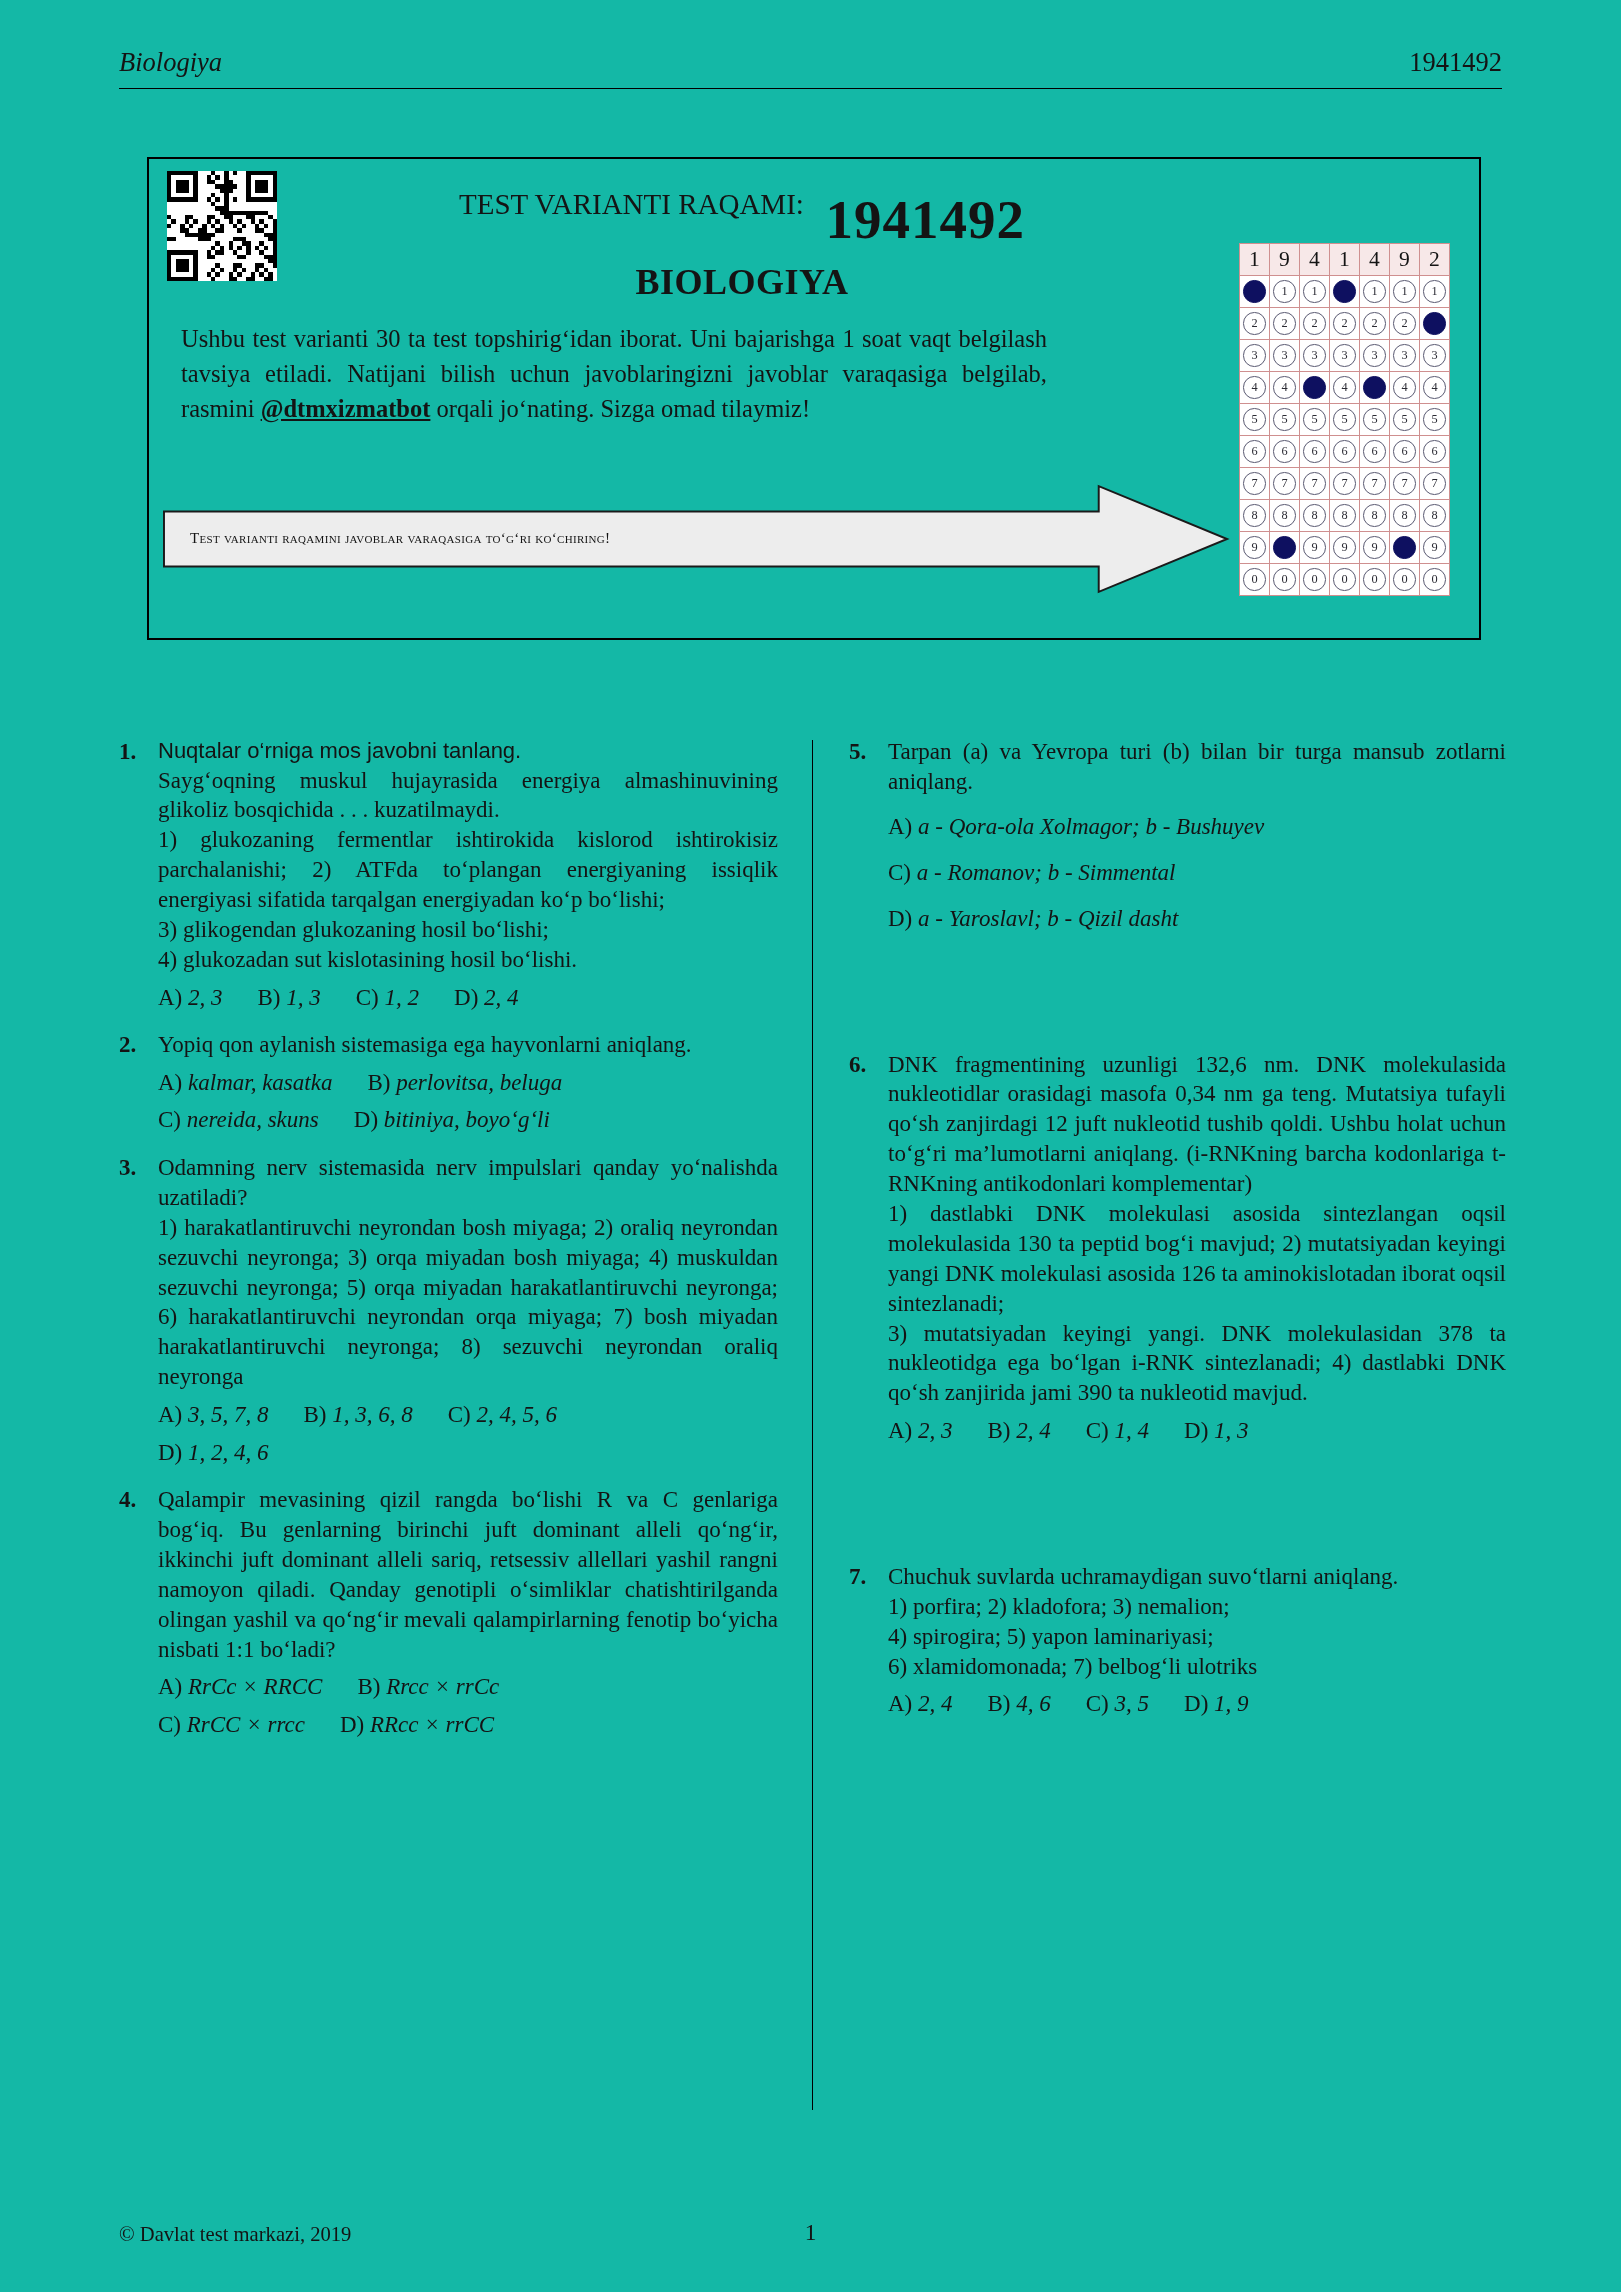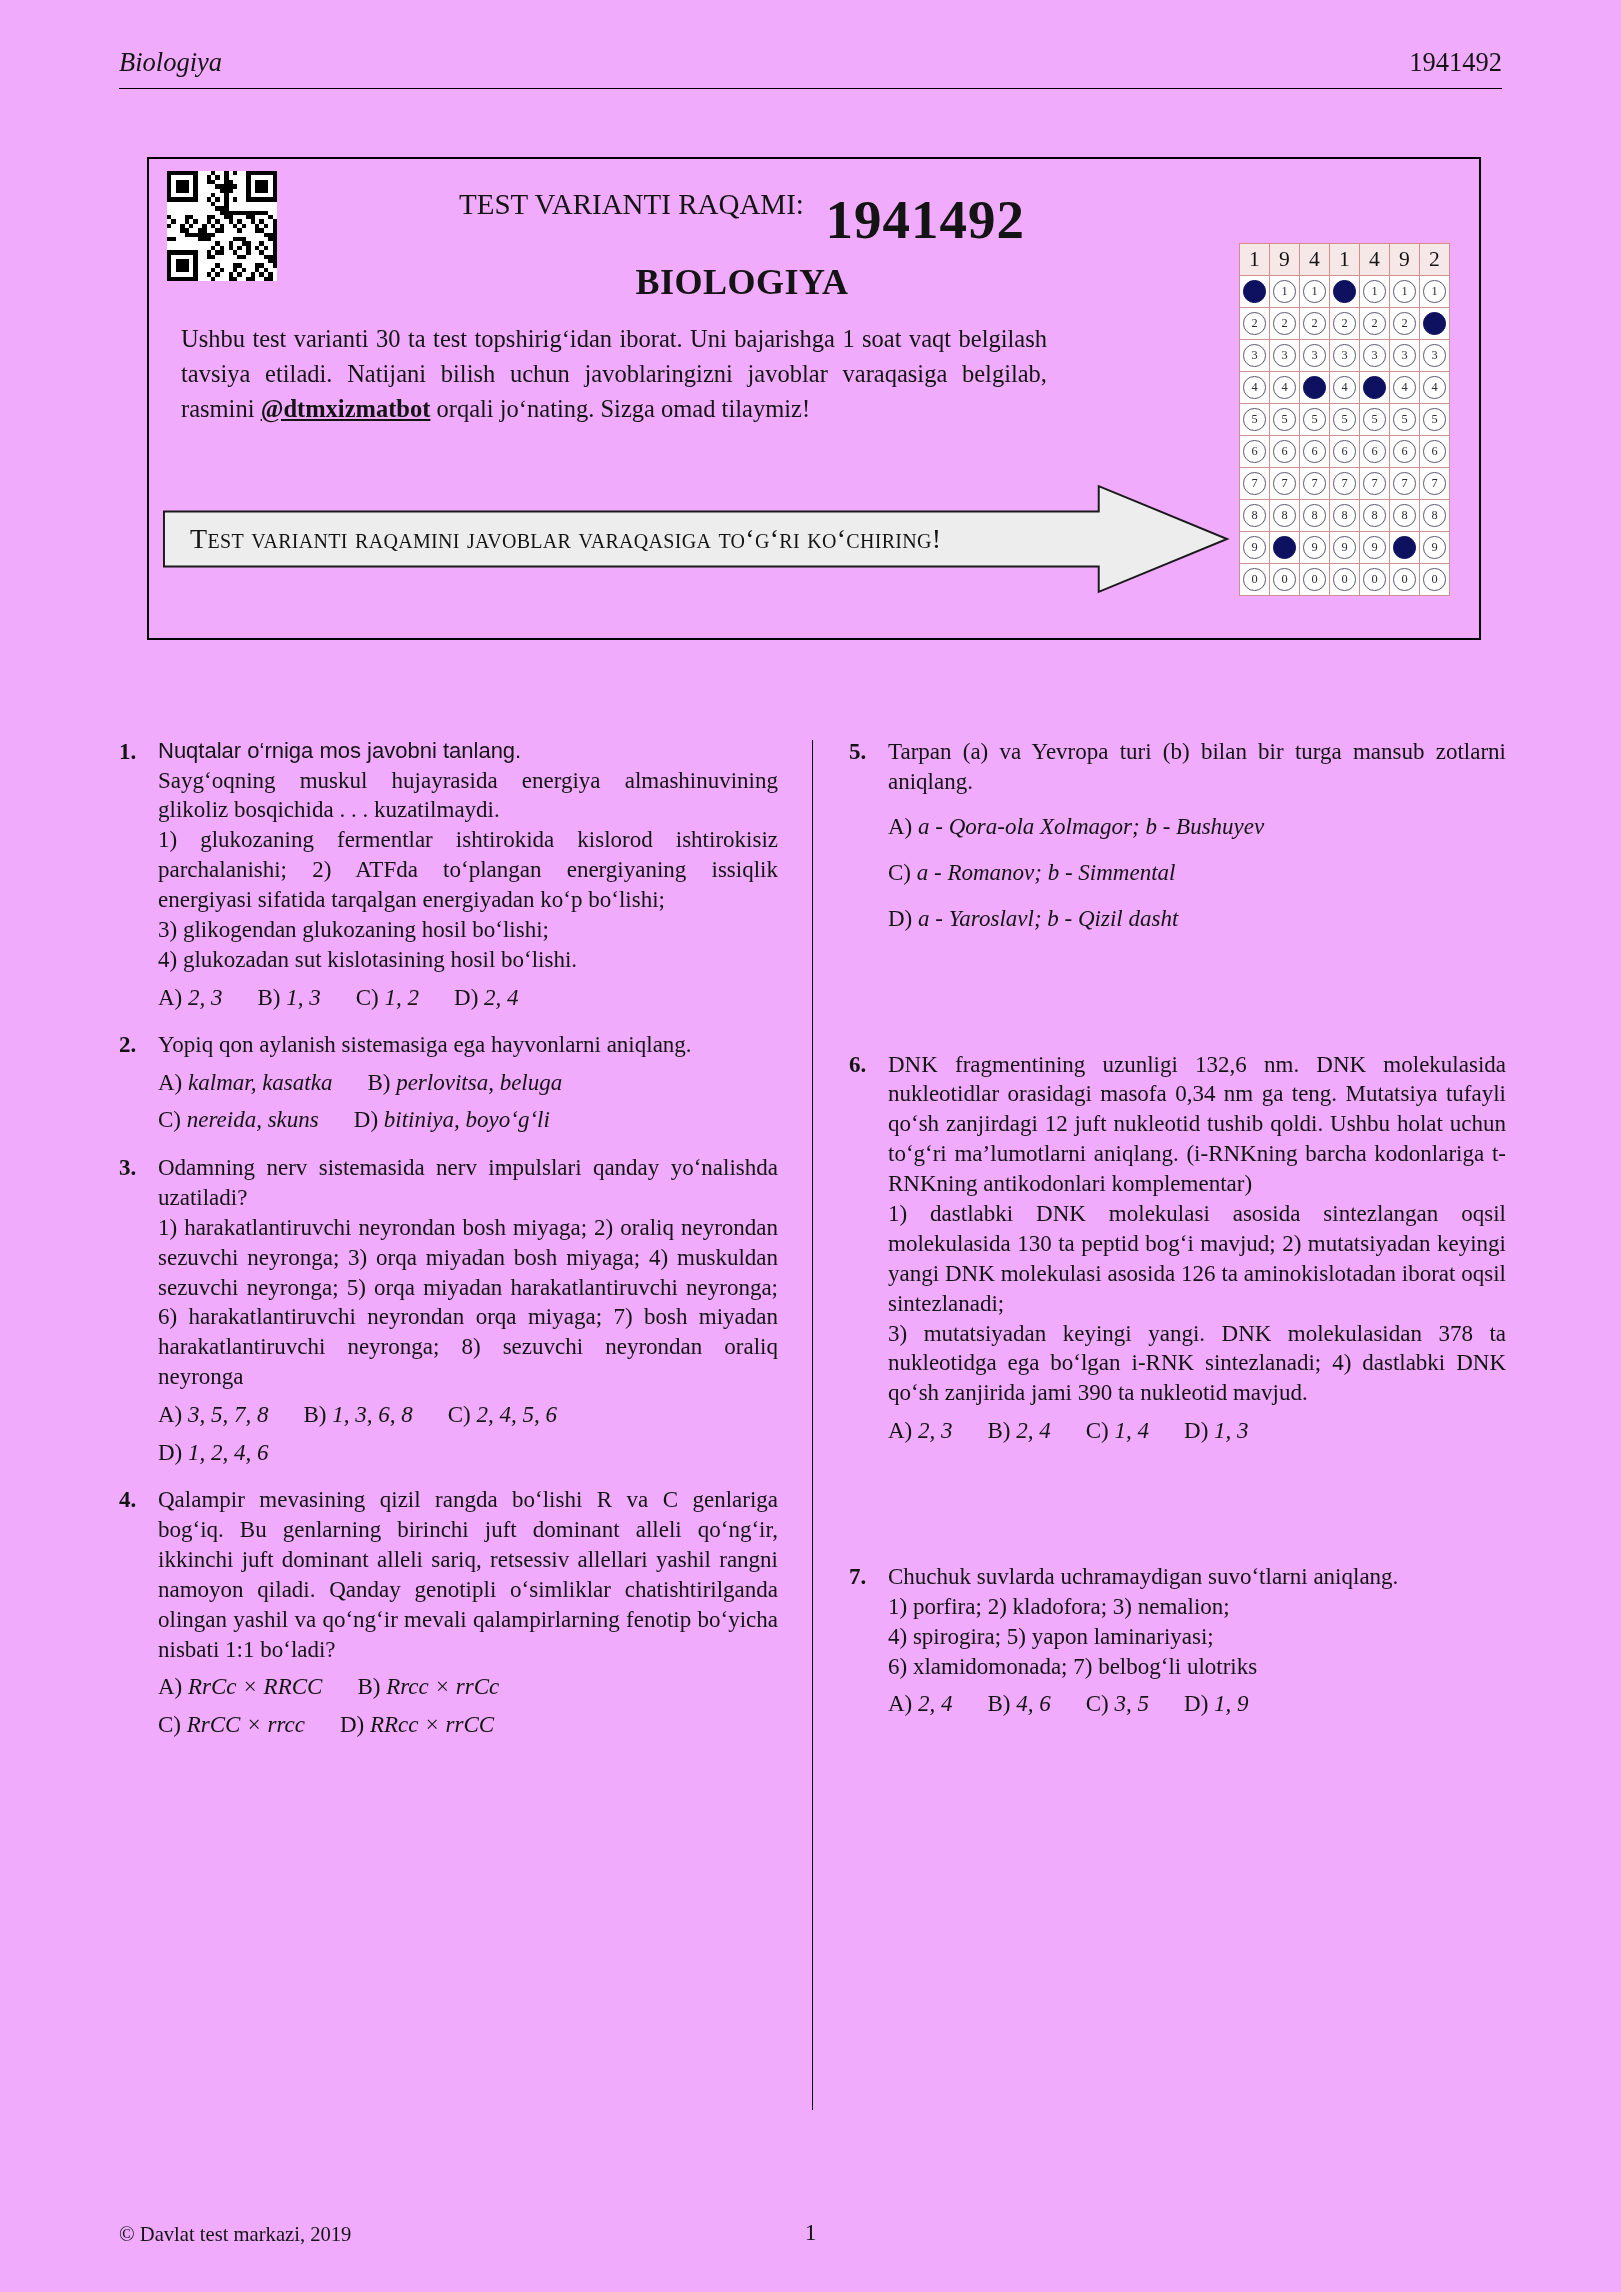--- a/index.html
+++ b/index.html
@@ -1,17 +1,17 @@
 <!DOCTYPE html>
 <html><head>
 <meta charset="utf-8">
 <style>
   *{box-sizing:border-box;margin:0;padding:0}
   html,body{background:#ffffff}
-  .page{position:relative;width:1621px;height:2293px;background:#f0abfc;
+  .page{position:relative;width:1621px;height:2293px;background:#14b8a6;
         font-family:"Liberation Serif","DejaVu Serif",serif;color:#141414;overflow:hidden}
 
   
   .page-header{position:absolute;left:119px;right:119px;top:47px;display:flex;
                justify-content:space-between;align-items:baseline;
                border-bottom:1.5px solid #000;padding-bottom:9.8px;font-size:26.5px}
   .hdr-left{font-style:italic}
 
   
   .info-box{position:absolute;left:147px;top:157px;width:1334px;height:483px;border:2px solid #000}
@@ -21,21 +21,21 @@
   .vt-label{font-size:29px}
   .vt-number{font-size:55px;font-weight:700;letter-spacing:1px}
   .subject{position:absolute;left:147px;top:102px;width:892px;text-align:center;
            font-size:36px;font-weight:700;letter-spacing:0.5px}
   .intro{position:absolute;left:32px;top:163px;width:866px;font-size:24.5px;line-height:1.42;text-align:justify}
   .handle{font-weight:700;text-decoration:underline}
 
   .arrow-banner{position:absolute;left:13.7px;top:323px;width:1068px;height:114px}
   .arrow-banner svg{position:absolute;left:0;top:0}
   .banner-text{position:absolute;left:27.4px;top:29px;height:55px;display:flex;align-items:center;
-               font-variant:small-caps;font-size:28px;letter-spacing:0.3px;white-space:nowrap}
+               font-variant:small-caps;font-size:15px;letter-spacing:0.3px;white-space:nowrap}
 
   
   .answer-grid{position:absolute;right:29px;top:84px;display:grid;
                grid-template-columns:repeat(7,30px);grid-auto-rows:32px;
                border-left:1px solid #cf8f8f;border-top:1px solid #cf8f8f;background:#fff}
   .gcell{border-right:1px solid #cf8f8f;border-bottom:1px solid #cf8f8f;
          display:flex;align-items:center;justify-content:center}
   .gcell.hdr{background:#f7e8e8;font-size:21.6px}
   .bubble{width:22.5px;height:22.5px;border-radius:50%;border:1px solid #5a5a72;
           display:flex;align-items:center;justify-content:center;font-size:12.3px;color:#2a2a33}

